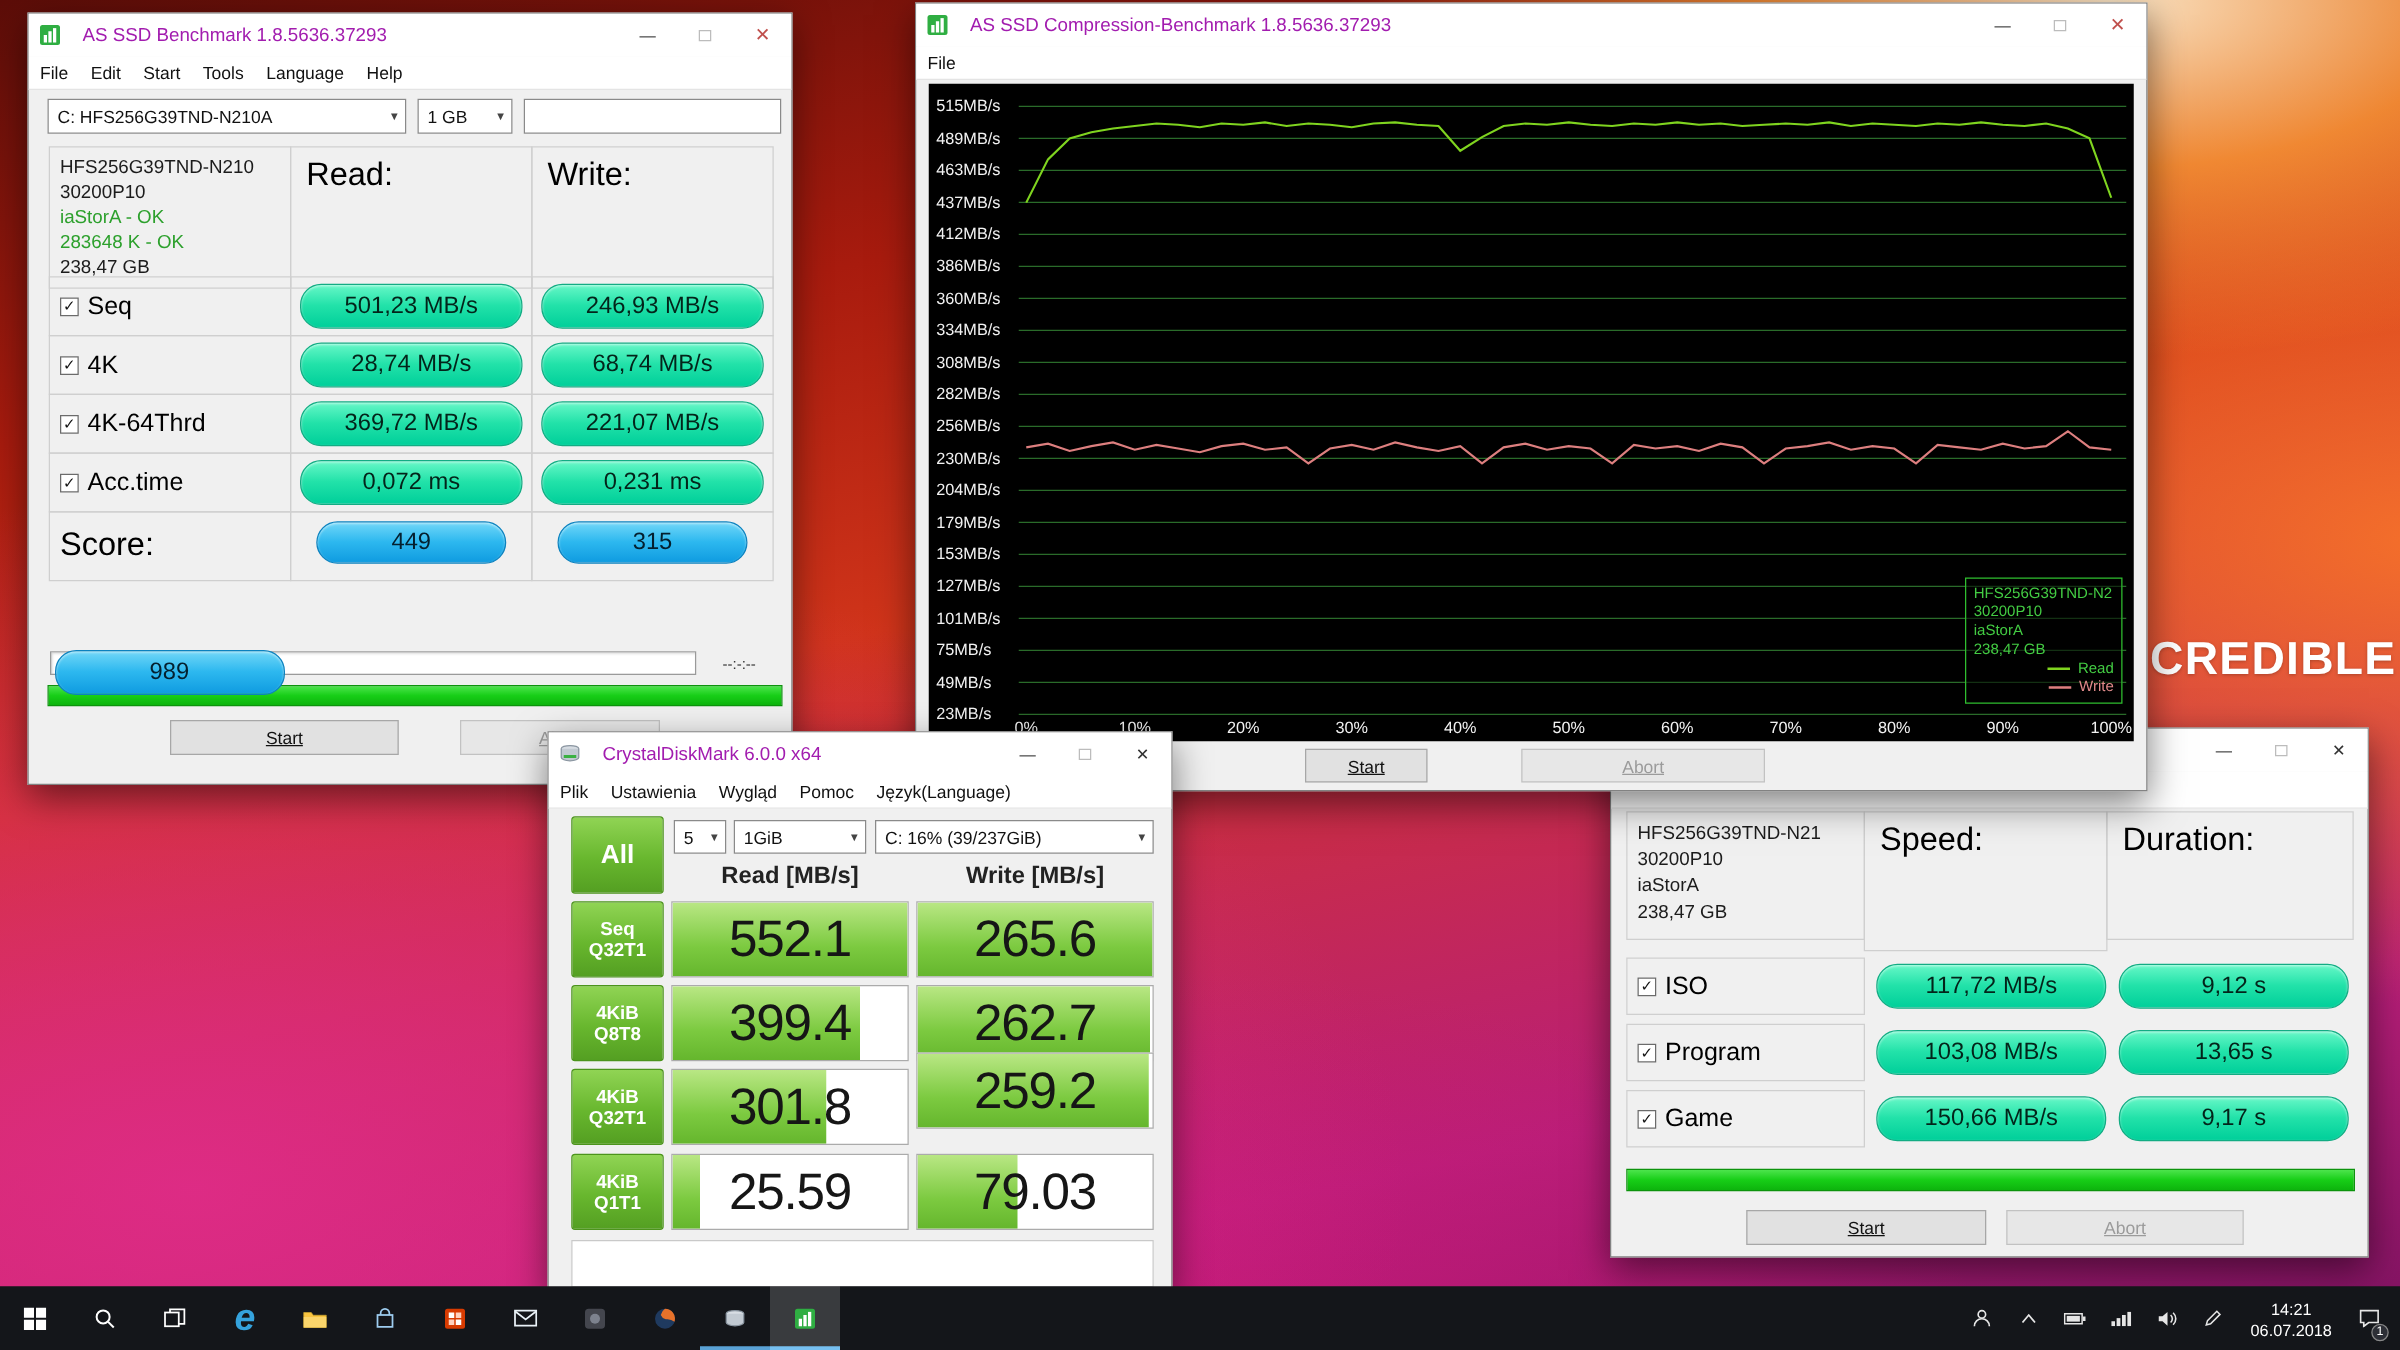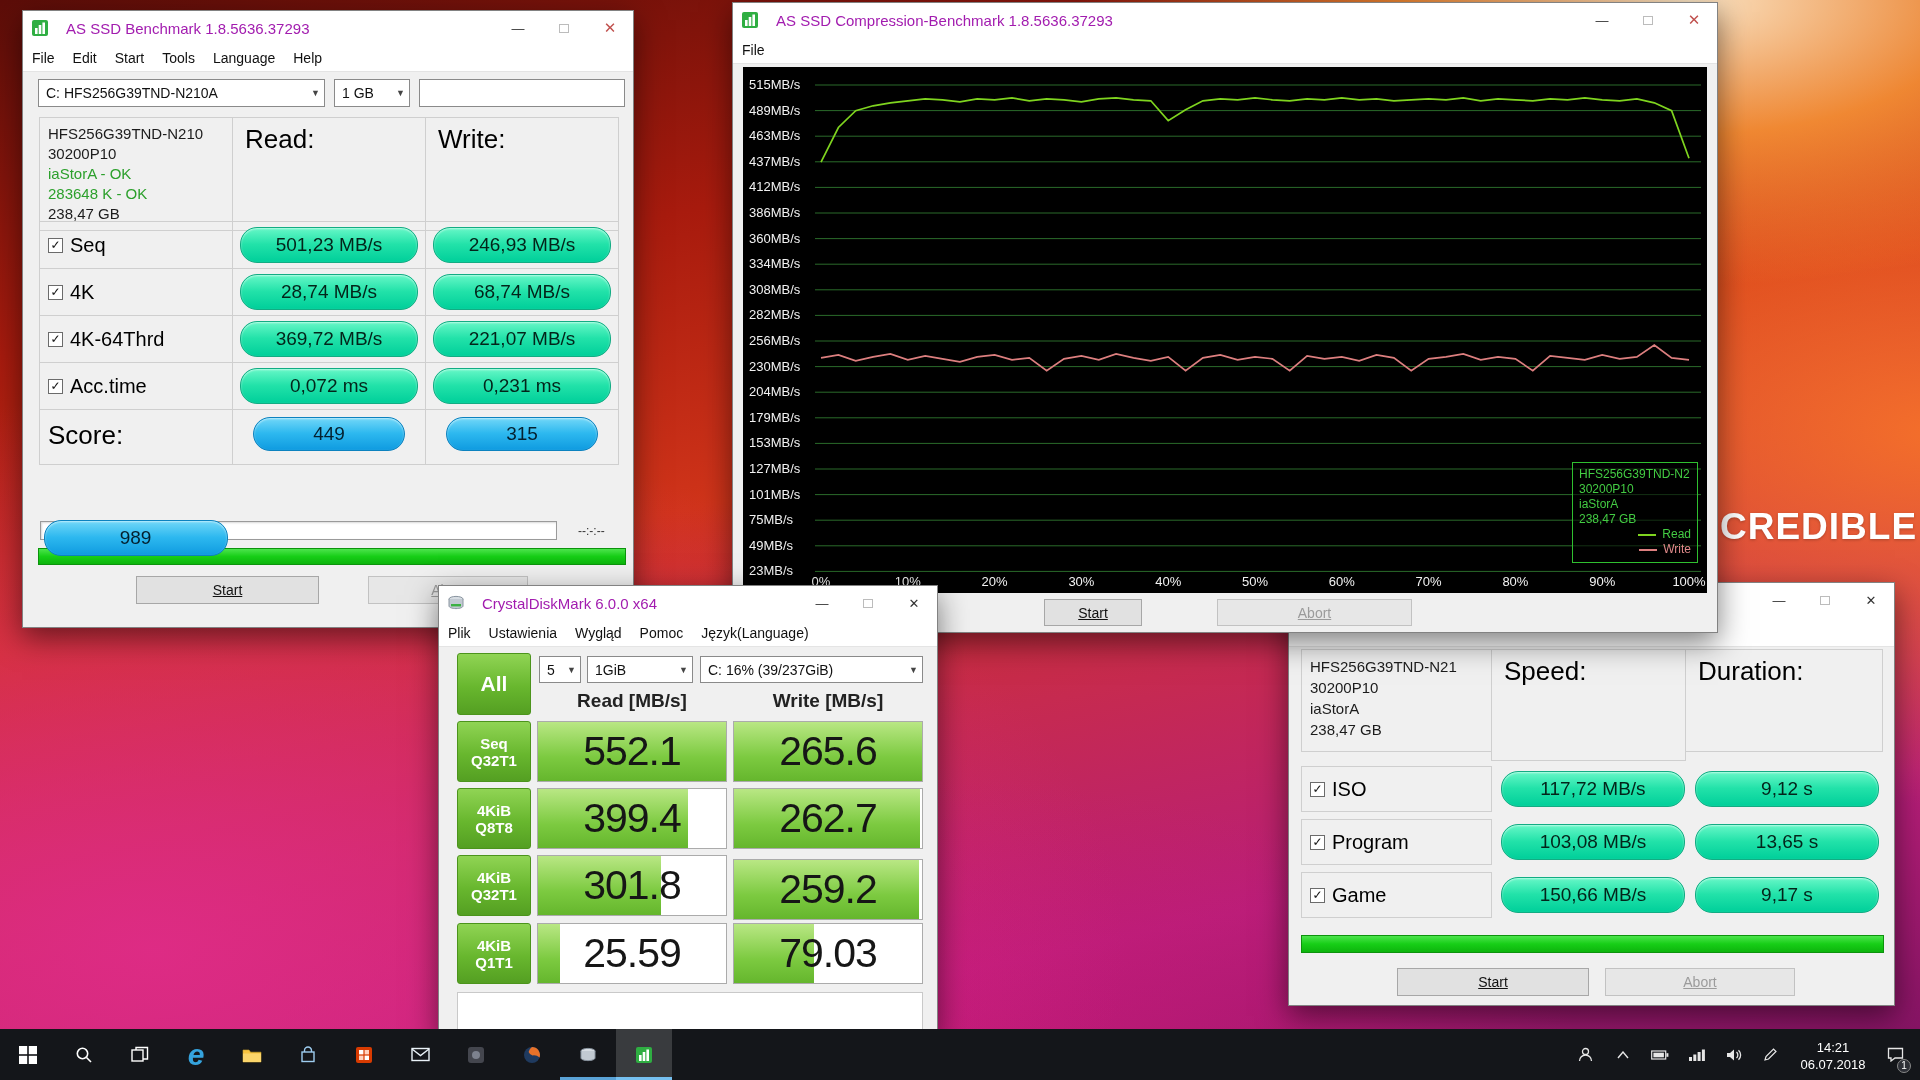--- a/index.html
+++ b/index.html
@@ -443,21 +443,21 @@
       </div>
 
     <div class="cdm-label" style="top:269px;">
         <span>4KiB</span>
         <span>Q32T1</span>
       </div>
     <div class="cdm-cell" style="left:98px; top:269px;">
         <div class="cdm-fill" style="width: 65.5%;"></div>
         <div class="cdm-val">301.8</div>
       </div>
-    <div class="cdm-cell" style="left:294px; top:273px;">
+    <div class="cdm-cell" style="left:294px; top:256px;">
         <div class="cdm-fill" style="width: 98.3%;"></div>
         <div class="cdm-val">259.2</div>
       </div>
 
     <div class="cdm-label" style="top:337px;">
         <span>4KiB</span>
         <span>Q1T1</span>
       </div>
     <div class="cdm-cell" style="left:98px; top:337px;">
         <div class="cdm-fill" style="width: 11.6%;"></div>

